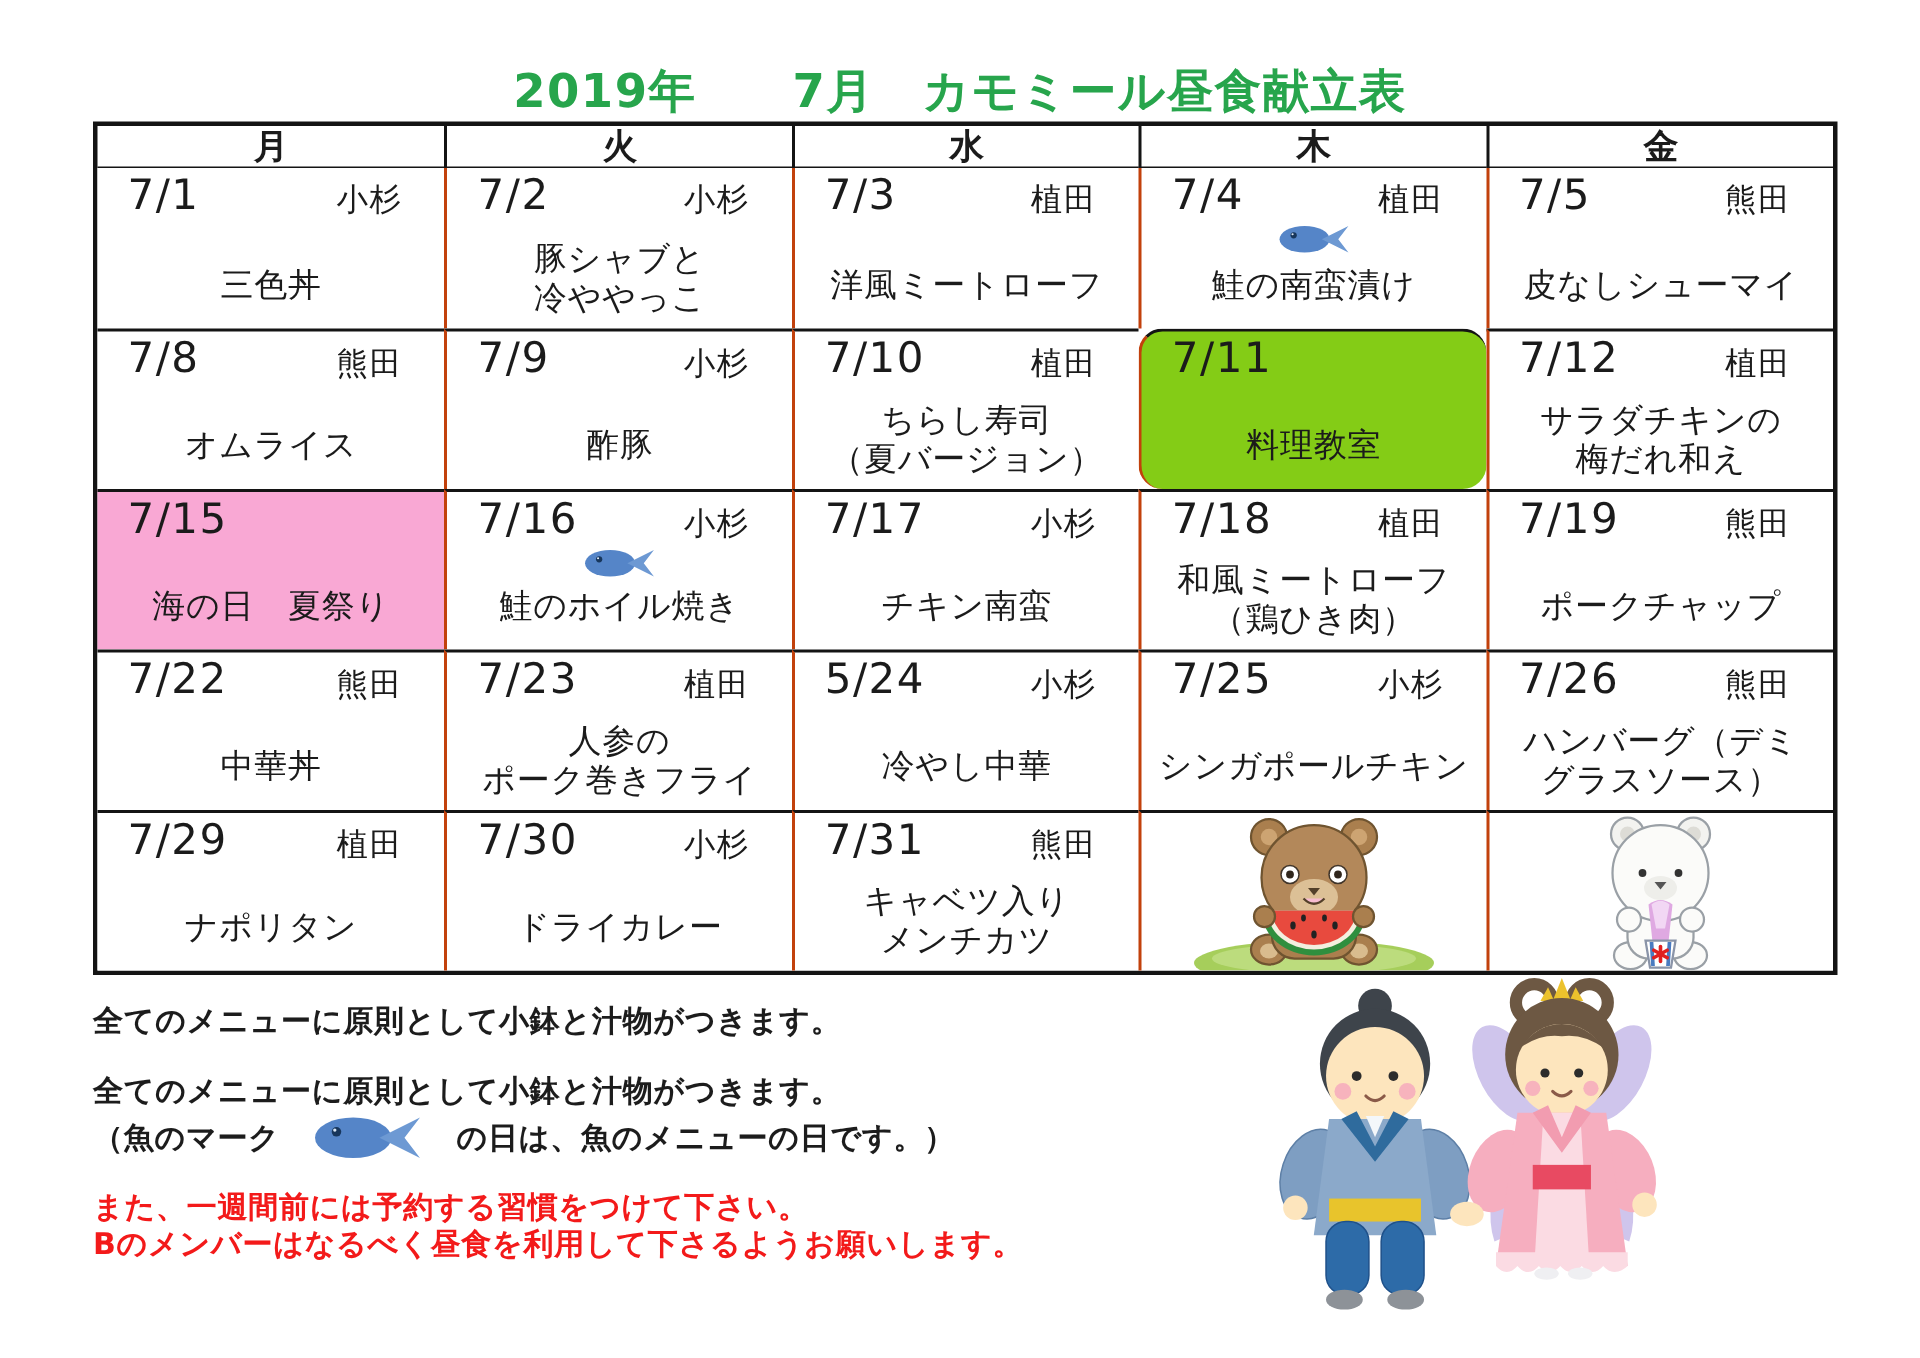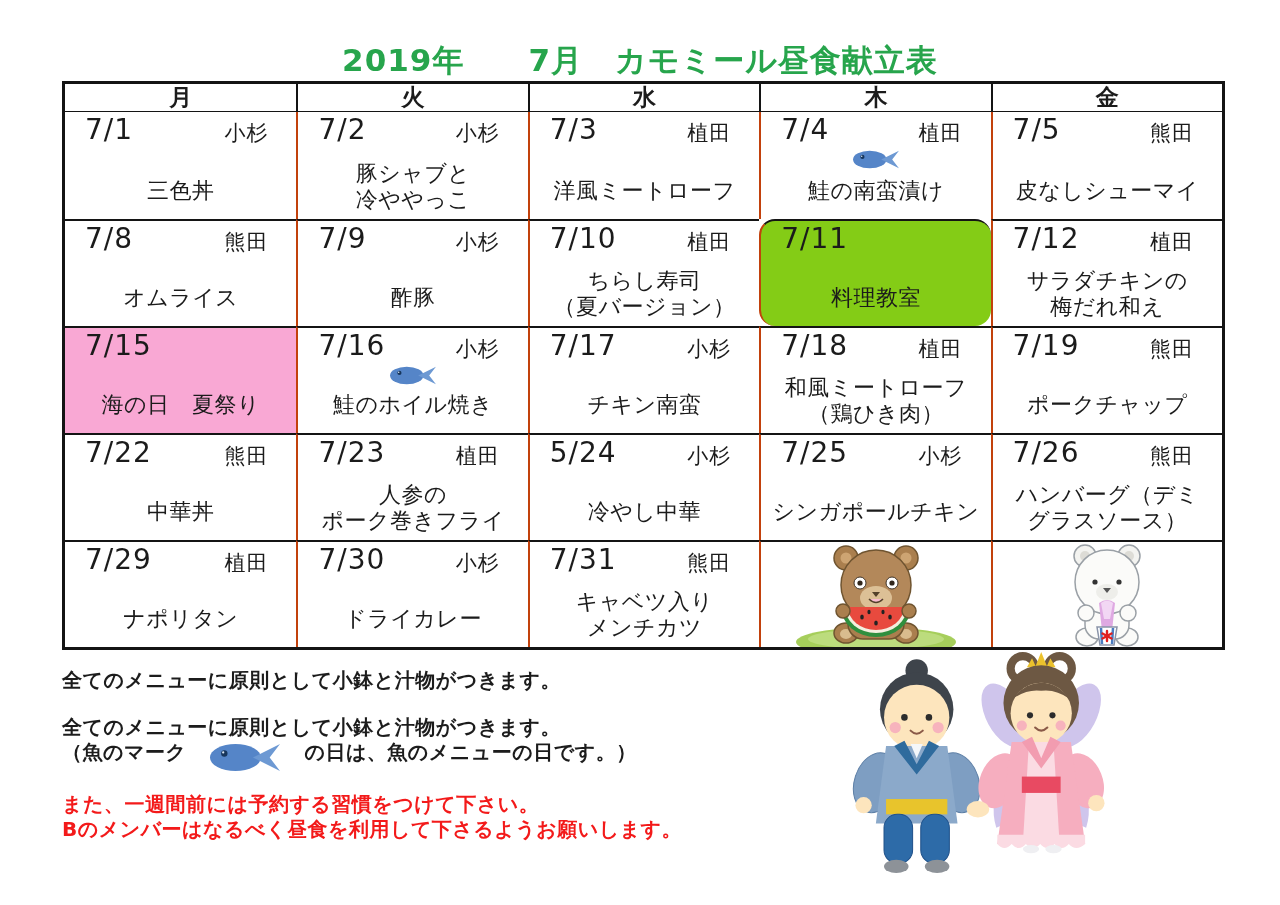--- a/index.html
+++ b/index.html
@@ -40,21 +40,21 @@
   }
   .menu.two{bottom:6px;}
   .cell-fish{position:absolute;top:36px;left:50%;transform:translateX(-50%);line-height:0;}
   .cell-illust{position:absolute;left:0;right:0;top:0;bottom:0;display:flex;align-items:flex-end;justify-content:center;}
   
   .notes{position:absolute;left:62px;top:668px;width:790px;}
   .note-line{
     margin:0;font-size:20px;font-weight:800;line-height:25px;color:#1c1c1c;letter-spacing:0.5px;
   }
   .note-line.gap-after{margin-bottom:22px;}
-  .fish-line{display:flex;gap:22px;height:36px;margin-bottom:16px;}
+  .fish-line{display:flex;align-items:center;gap:22px;height:36px;margin-bottom:16px;}
   .note-fish-icon{line-height:0;flex:0 0 auto;}
   .note-line.red{color:#f31a1a;}
   .tanabata{position:absolute;left:822px;top:650px;width:318px;height:245px;}
 </style>
 </head>
 <body>
 
 <div class="page">
 
   <h1 class="title">2019年　　7月　カモミール昼食献立表</h1>

